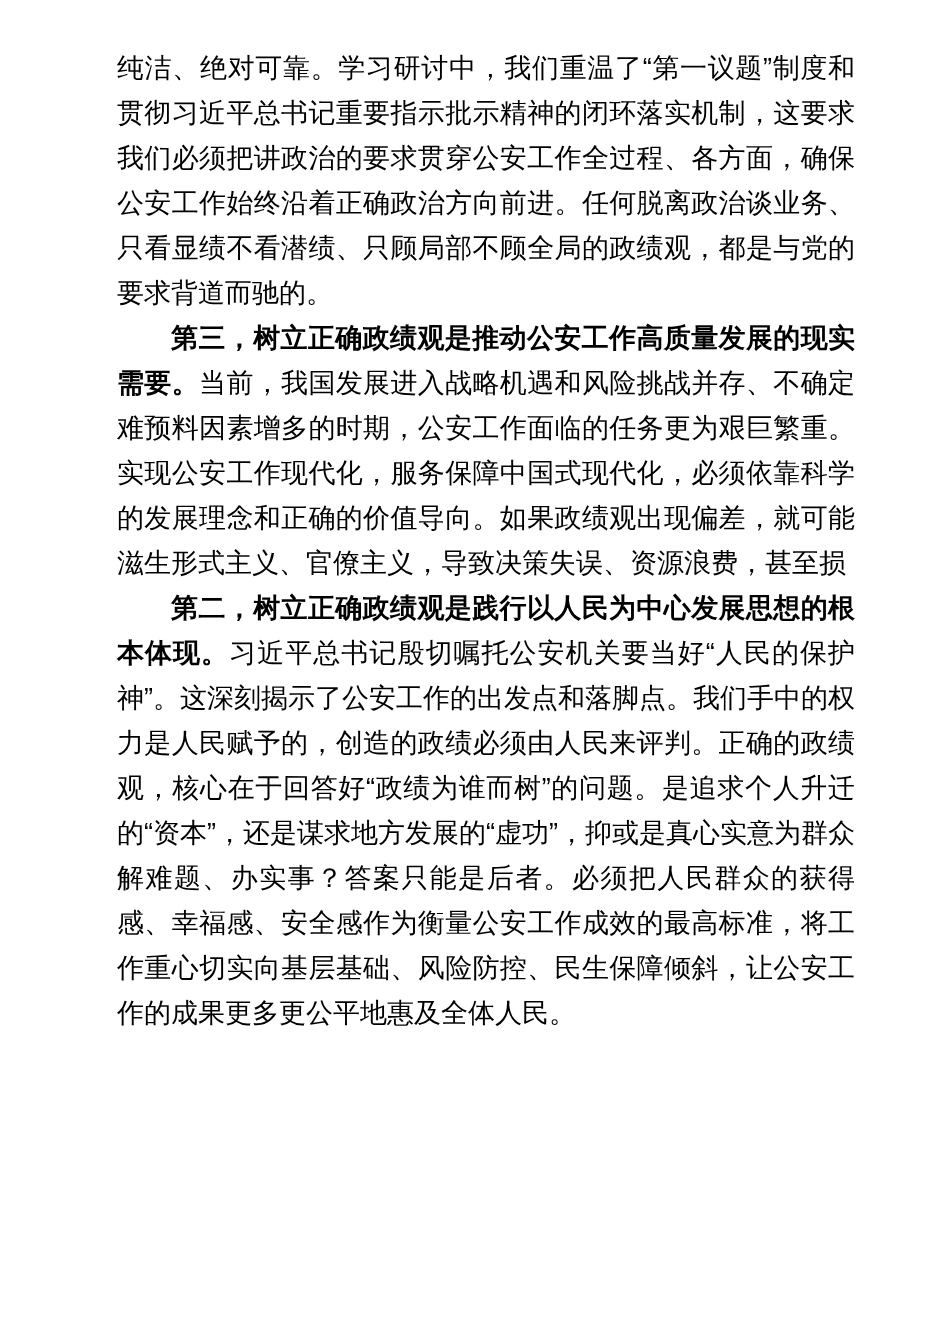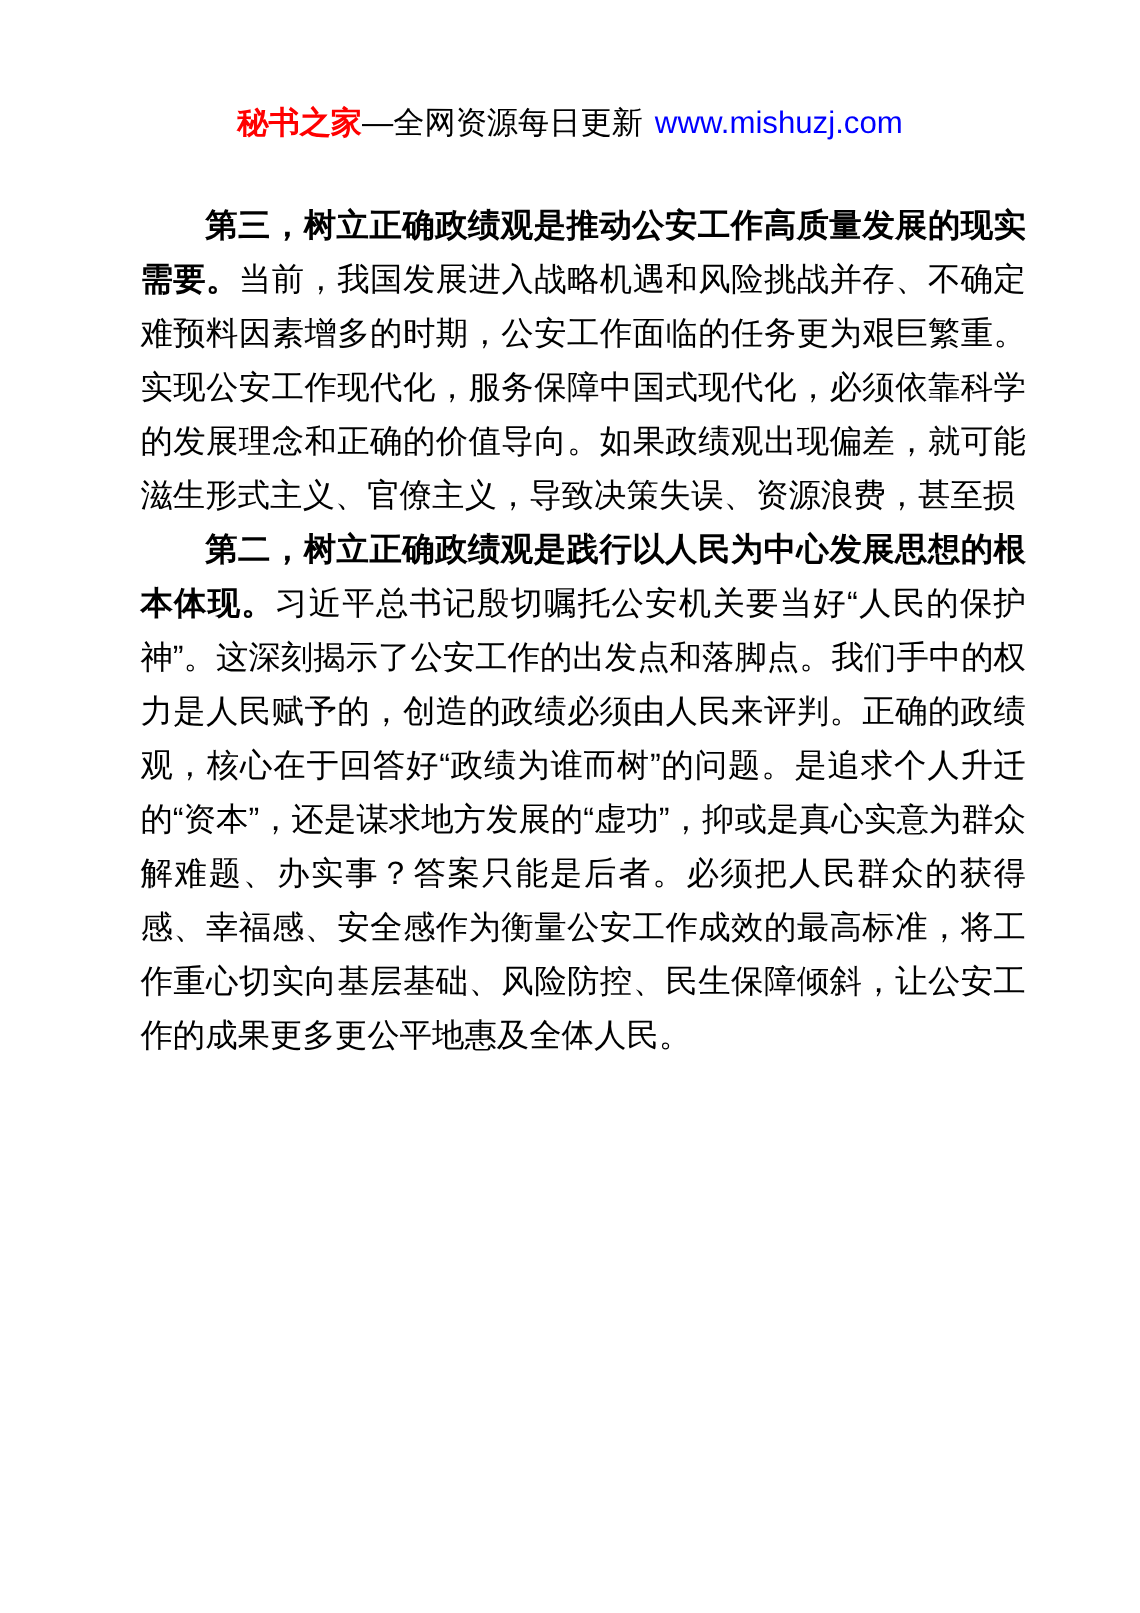--- a/index.html
+++ b/index.html
@@ -52,26 +52,24 @@
   }
   .lead {
     font-weight: bold;
   }
 </style>
 </head>
 <body>
 
 <div class="page" style="background: rgb(255, 255, 255);">
 
-  <div class="doc-header">
-    <span class="brand" style="color: rgb(255, 0, 0);">秘书之家</span><span class="tagline">—全网资源每日更新</span><a class="url-link" style="color: rgb(0, 0, 255);">www.mishuzj.com</a>
-  </div>
 
   <div class="doc-content" style="color: rgb(0, 0, 0);">
 
+    <p><span>纯洁、绝对可靠。学习研讨中，我们重温了“第一议题”制度和贯彻习近平总书记重要指示批示精神的闭环落实机制，这要求我们必须把讲政治的要求贯穿公安工作全过程、各方面，确保公安工作始终沿着正确政治方向前进。任何脱离政治谈业务、只看显绩不看潜绩、只顾局部不顾全局的政绩观，都是与党的要求背道而驰的。</span></p>
 
     <p class="indent"><span class="lead">第三，树立正确政绩观是推动公安工作高质量发展的现实需要。</span><span>当前，我国发展进入战略机遇和风险挑战并存、不确定难预料因素增多的时期，公安工作面临的任务更为艰巨繁重。实现公安工作现代化，服务保障中国式现代化，必须依靠科学的发展理念和正确的价值导向。如果政绩观出现偏差，就可能滋生形式主义、官僚主义，导致决策失误、资源浪费，甚至损</span></p>
 
     <p class="indent"><span class="lead">第二，树立正确政绩观是践行以人民为中心发展思想的根本体现。</span><span>习近平总书记殷切嘱托公安机关要当好“人民的保护神”。这深刻揭示了公安工作的出发点和落脚点。我们手中的权力是人民赋予的，创造的政绩必须由人民来评判。正确的政绩观，核心在于回答好“政绩为谁而树”的问题。是追求个人升迁的“资本”，还是谋求地方发展的“虚功”，抑或是真心实意为群众解难题、办实事？答案只能是后者。必须把人民群众的获得感、幸福感、安全感作为衡量公安工作成效的最高标准，将工作重心切实向基层基础、风险防控、民生保障倾斜，让公安工作的成果更多更公平地惠及全体人民。</span></p>
 
   </div>
 
 </div>
 
 </body></html>

